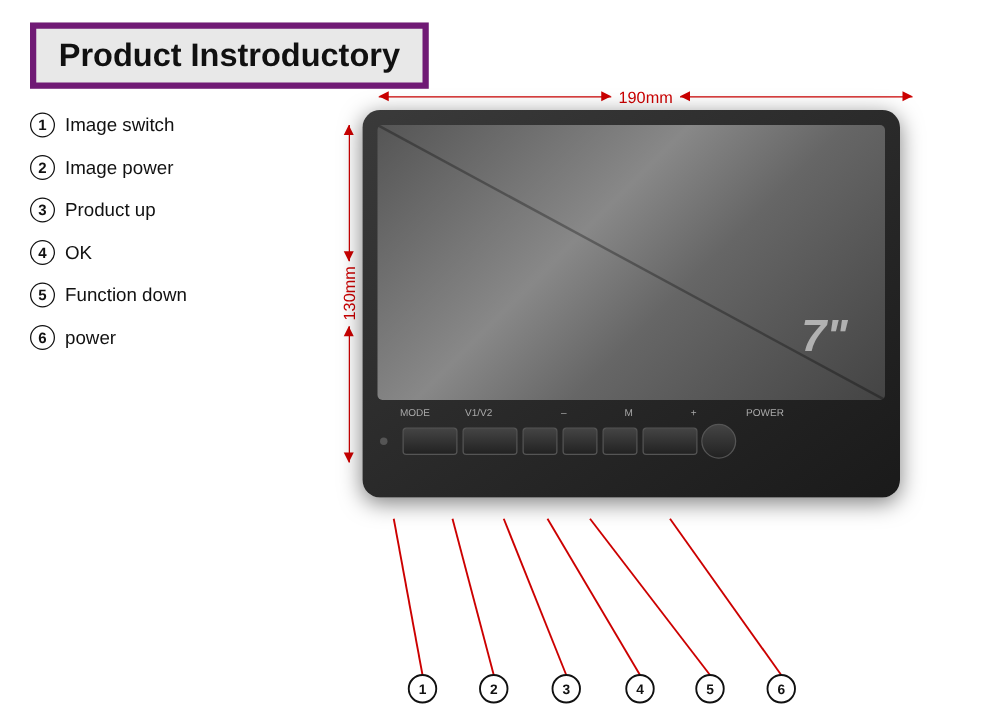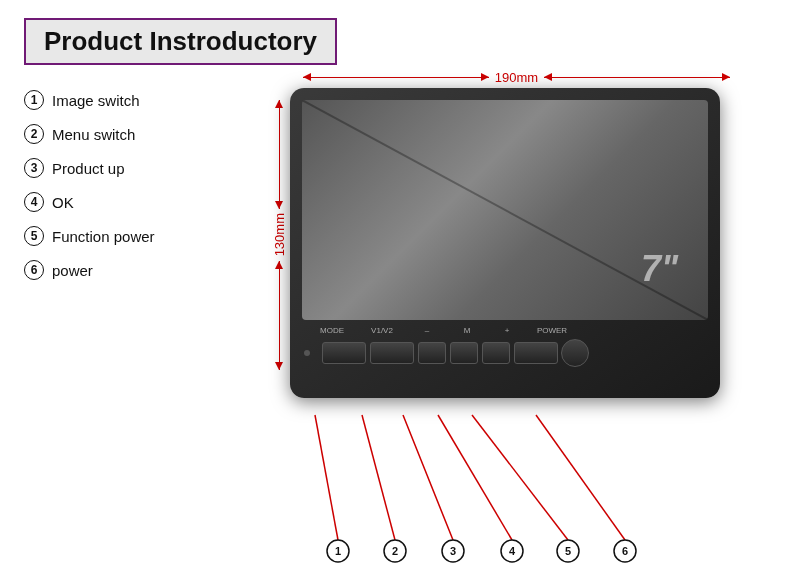--- a/index.html
+++ b/index.html
@@ -15,21 +15,21 @@
     .page-container {
       width: 800px;
       height: 571px;
       padding: 18px 24px;
       position: relative;
     }
 
     
     .title-box {
       background: #e8e8e8;
-      border: 2px solid #701a75;
+      border: 5px solid #701a75;
       display: inline-block;
       padding: 6px 18px;
       margin-bottom: 18px;
     }
     .title-text {
       font-size: 26px;
       font-weight: bold;
       color: #111;
     }
 
@@ -246,33 +246,33 @@
   </div>
 
   
   <div class="legend">
     <div class="legend-item">
       <div class="circle-num">1</div>
       <span>Image switch</span>
     </div>
     <div class="legend-item">
       <div class="circle-num">2</div>
-      <span>Menu switch</span>
+      <span>Image power</span>
     </div>
     <div class="legend-item">
       <div class="circle-num">3</div>
       <span>Product  up</span>
     </div>
     <div class="legend-item">
       <div class="circle-num">4</div>
       <span>OK</span>
     </div>
     <div class="legend-item">
       <div class="circle-num">5</div>
-      <span>Function  power</span>
+      <span>Function  down</span>
     </div>
     <div class="legend-item">
       <div class="circle-num">6</div>
       <span>power</span>
     </div>
   </div>
 
   
   <div class="monitor-area">
 
@@ -290,23 +290,23 @@
 
     <div class="monitor-body">
 
       <div class="monitor-screen">
         <svg class="screen-diagonal" viewBox="0 0 406 220" preserveAspectRatio="none">
           <line x1="0" y1="0" x2="406" y2="220" stroke="rgba(0,0,0,0.3)" stroke-width="2"></line>
         </svg>
         <span class="screen-size-label">7"</span>
       </div>
 
-      <div style="display:flex; justify-content:flex-start; margin-top:6px; margin-left:8px; gap:2px;">
+      <div style="display:flex; justify-content:flex-start; margin-top:6px; margin-left:8px; gap:14px;">
         <div style="font-size:8px;color:#aaa;width:44px;text-align:center;">MODE</div>
-        <div style="font-size:8px;color:#aaa;width:44px;text-align:center;margin-left:4px;">V1/V2</div>
+        <div style="font-size:8px;color:#aaa;width:44px;text-align:left;margin-left:4px;">V1/V2</div>
         <div style="font-size:8px;color:#aaa;width:34px;text-align:center;margin-left:4px;">–</div>
         <div style="font-size:8px;color:#aaa;width:34px;text-align:center;margin-left:4px;">M</div>
         <div style="font-size:8px;color:#aaa;width:34px;text-align:center;margin-left:4px;">+</div>
         <div style="font-size:8px;color:#aaa;width:44px;text-align:center;margin-left:4px;">POWER</div>
       </div>
 
       <div style="display:flex; align-items:center; margin-top:4px; margin-left:2px; gap:4px;">
 
         <div class="led-dot"></div>
 

